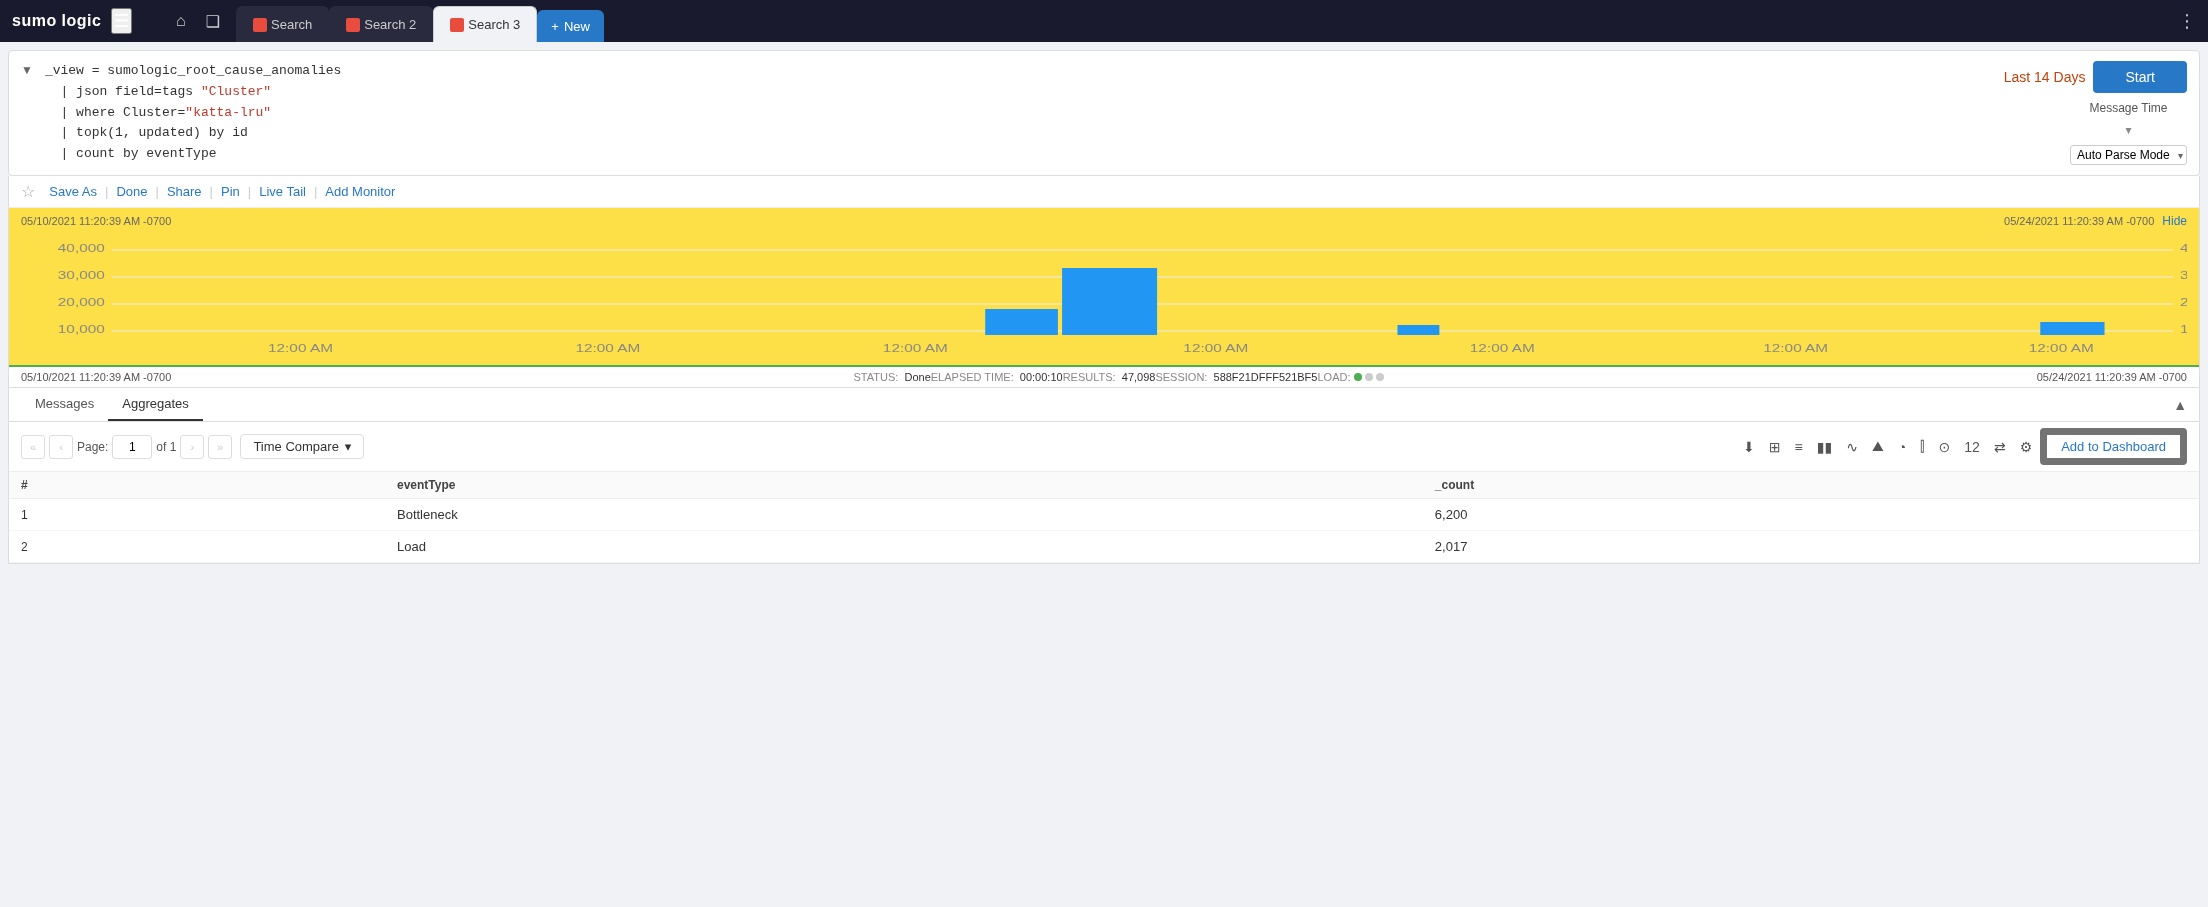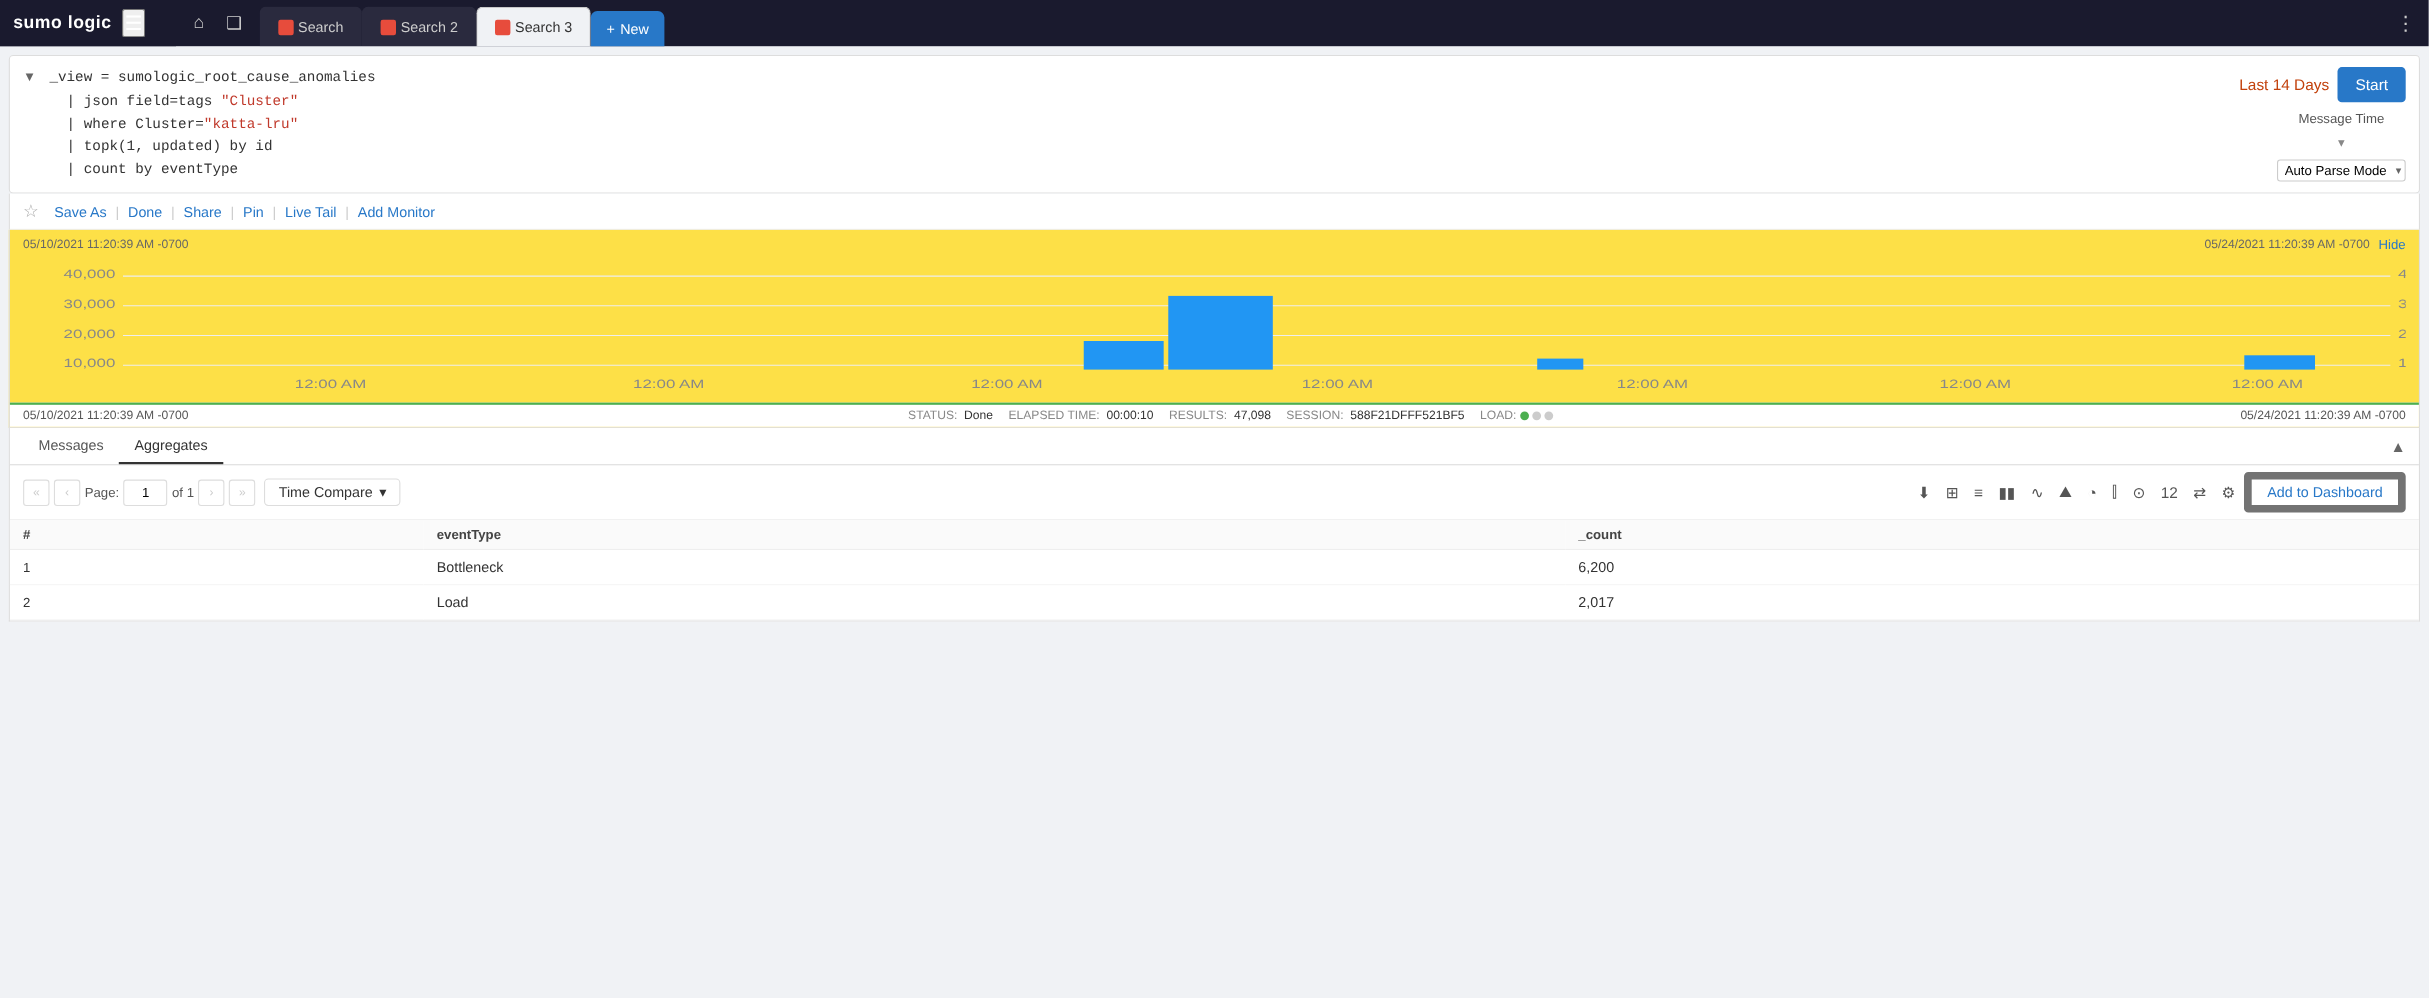--- a/index.html
+++ b/index.html
@@ -170,21 +170,21 @@
       font-size: 14px;
       color: #c2410c;
       font-weight: 500;
       text-align: center;
     }
     .start-btn {
       background: #2878c8;
       color: white;
       border: none;
       border-radius: 4px;
-      padding: 8px 16px;
+      padding: 8px 32px;
       font-size: 14px;
       cursor: pointer;
       font-weight: 500;
     }
     .parse-row {
       display: flex;
       align-items: center;
       gap: 8px;
       font-size: 12px;
       color: #555;
@@ -284,21 +284,20 @@
       justify-content: space-between;
       align-items: center;
       padding: 4px 12px;
       font-size: 11px;
       color: #555;
       border-top: 2px solid #4caf50;
       background: white;
     }
     .status-bar .status-items {
       display: flex;
-      gap: 14px;
       align-items: flex-end;
       margin-left: 30px;
     }
     .status-label { color: #888; }
     .status-value { color: #333; font-weight: 500; }
     .load-dots {
       display: flex;
       gap: 3px;
       align-items: center;
     }

